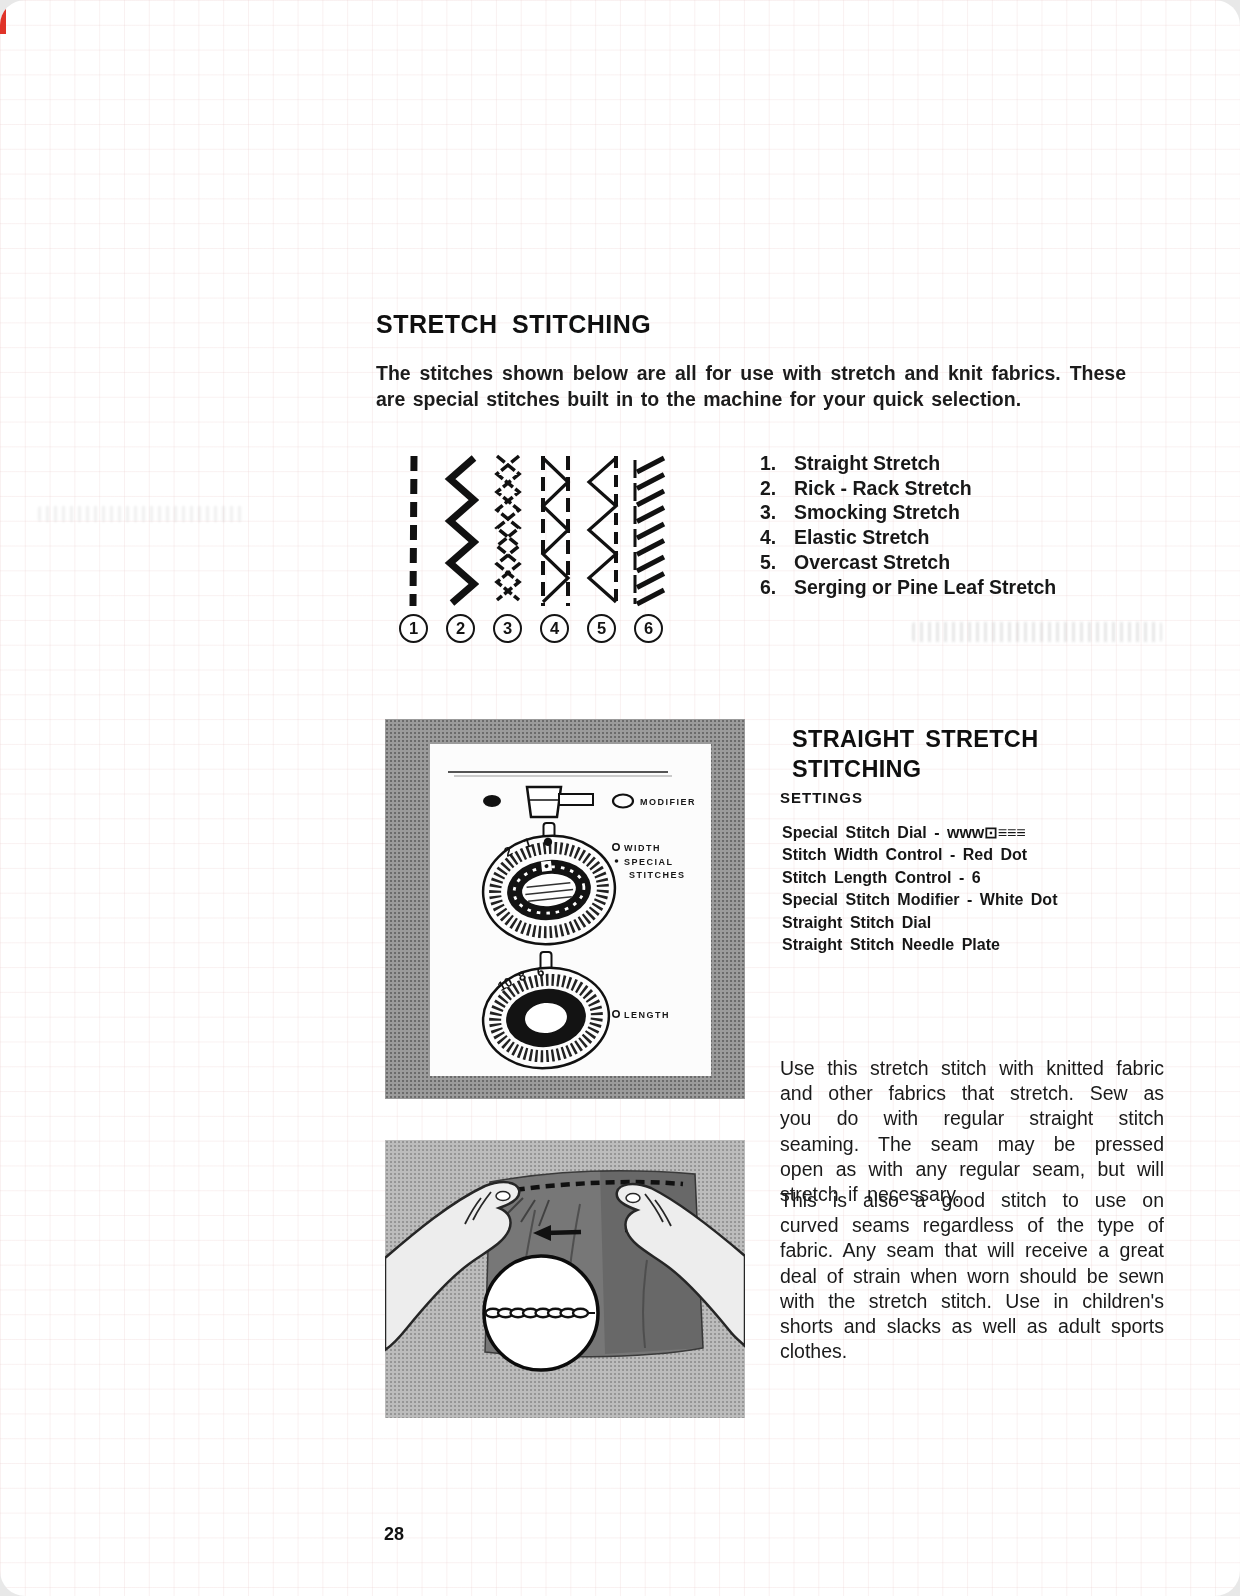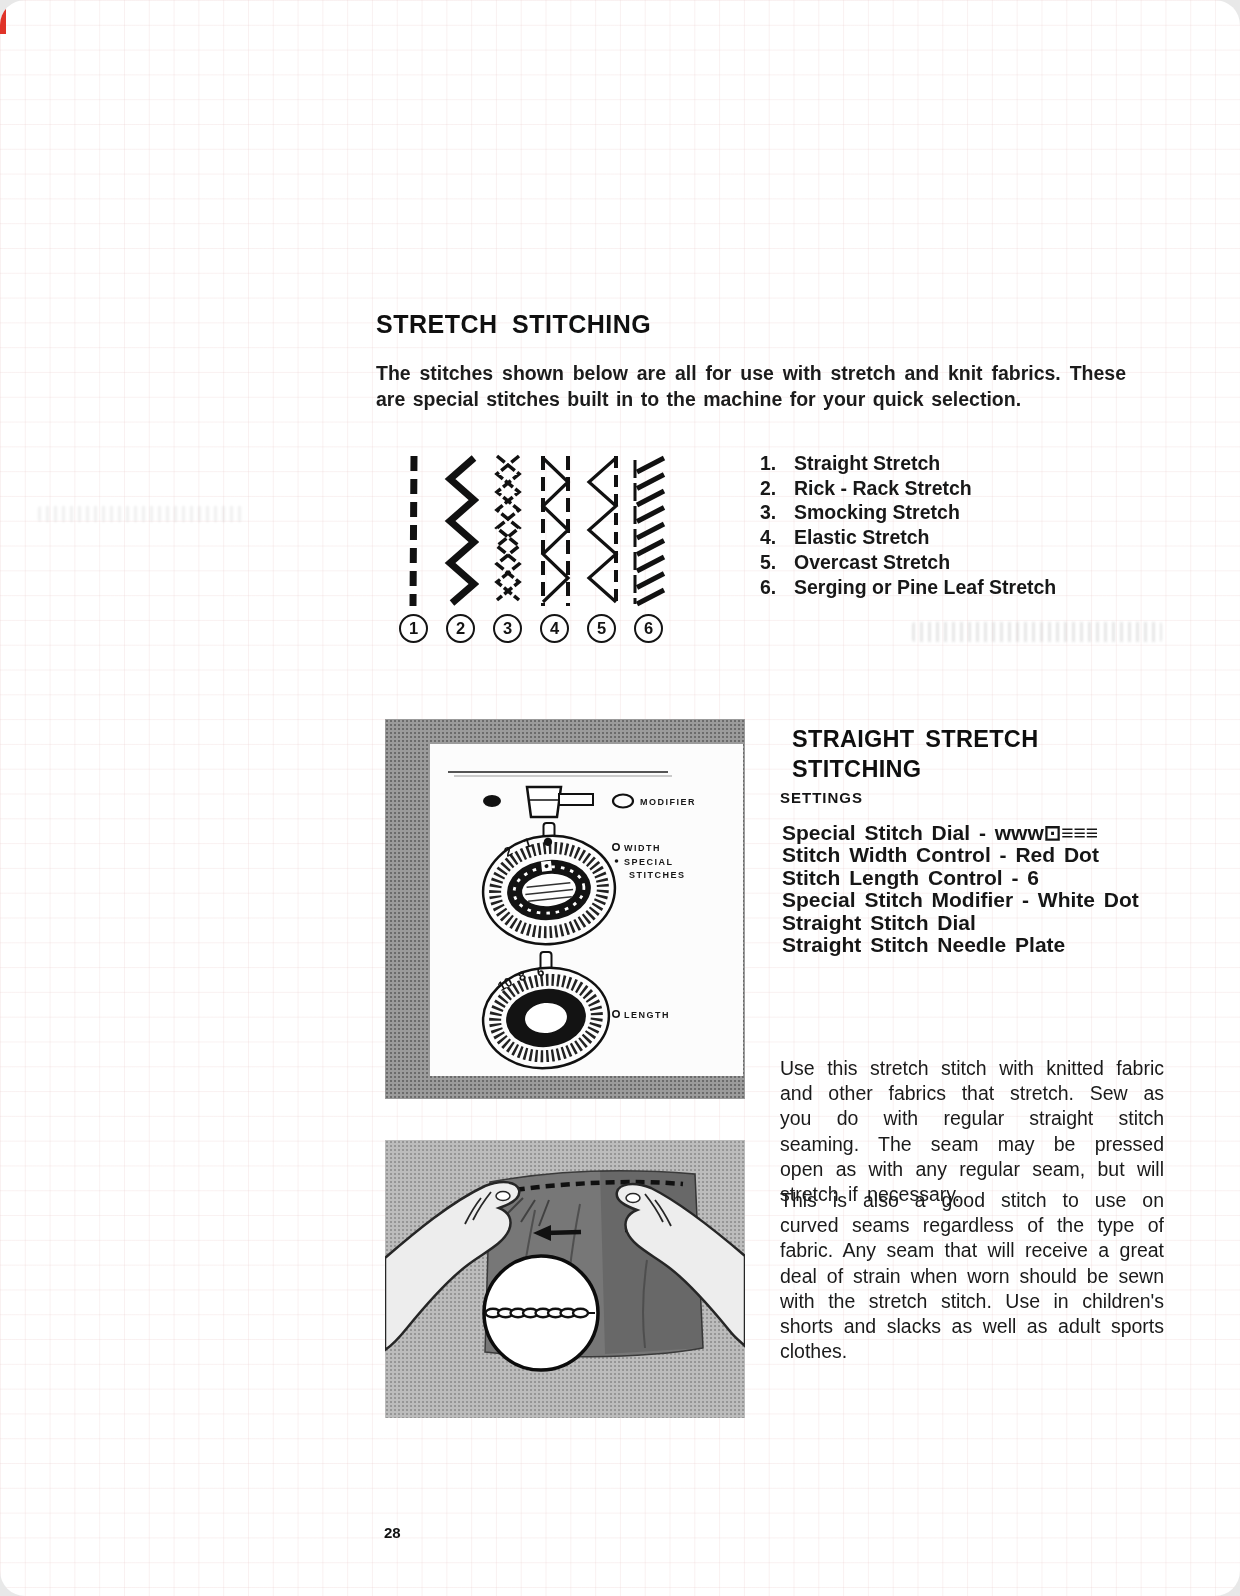--- a/index.html
+++ b/index.html
@@ -37,48 +37,48 @@
   .legend{position:absolute;left:760px;top:451px;margin:0;padding:0;list-style:none;}
   .legend li{display:flex;line-height:24.7px;font-size:19.5px;font-weight:bold;color:#181818;}
   .legend .lnum{width:34px;}
   
   .panel{
     position:absolute;left:385px;top:719px;width:360px;height:380px;
     background-color:#9b9b9b;
     background-image:radial-gradient(rgba(60,60,60,.5) 1px, transparent 1.3px);
     background-size:4px 4px;
   }
-  .panel-inner{position:absolute;left:45px;top:25px;width:313px;height:332px;background:#fcfcfc;}
+  .panel-inner{position:absolute;left:45px;top:25px;width:281px;height:332px;background:#fcfcfc;}
   .plabel{font-family:"Liberation Sans",sans-serif;font-size:9px;font-weight:bold;letter-spacing:1.5px;fill:#161616;}
   .dialnum{font-family:"Liberation Sans",sans-serif;font-size:13px;font-weight:bold;fill:#111;}
   
   .section-heading{
     position:absolute;left:780px;top:712px;width:330px;margin:12px;
     font-size:23.5px;font-weight:bold;line-height:30px;letter-spacing:.3px;word-spacing:4px;color:#0f0f0f;
   }
   .settings-heading{
     position:absolute;left:780px;top:789px;margin:0;
     font-size:15px;font-weight:bold;letter-spacing:1px;color:#141414;
   }
   .settings{position:absolute;left:782px;top:822px;margin:0;padding:0;list-style:none;}
-  .settings li{font-size:21px;font-weight:bold;line-height:22.4px;word-spacing:3px;color:#161616;}
+  .settings li{font-size:16px;font-weight:bold;line-height:22.4px;word-spacing:3px;color:#161616;}
   .body-para{
     position:absolute;left:780px;width:384px;margin:0;
     font-size:19.5px;line-height:25.2px;text-align:justify;word-spacing:4px;color:#1a1a1a;
   }
   .para1{top:1056px;}
   .para2{top:1188px;}
   
   .hands{
     position:absolute;left:385px;top:1140px;width:360px;height:278px;
     background-color:#bcbcbc;
     background-image:radial-gradient(rgba(80,80,80,.35) 1px, transparent 1.3px);
     background-size:4px 4px;
   }
-  .pageno{position:absolute;left:384px;top:1524px;font-size:15px;font-weight:bold;color:#111;}
+  .pageno{position:absolute;left:384px;top:1524px;font-size:18px;font-weight:bold;color:#111;}
   .smudge{position:absolute;filter:blur(1.2px);border-radius:3px;
     background:repeating-linear-gradient(90deg, rgba(110,110,110,.25) 0 3px, rgba(110,110,110,0) 3px 8px);}
   .smudge-left{left:38px;top:506px;width:205px;height:16px;opacity:.4;}
   .smudge-right{left:912px;top:622px;width:250px;height:20px;opacity:.65;}
 </style>
 </head>
 <body>
 
 <div class="page">
 

